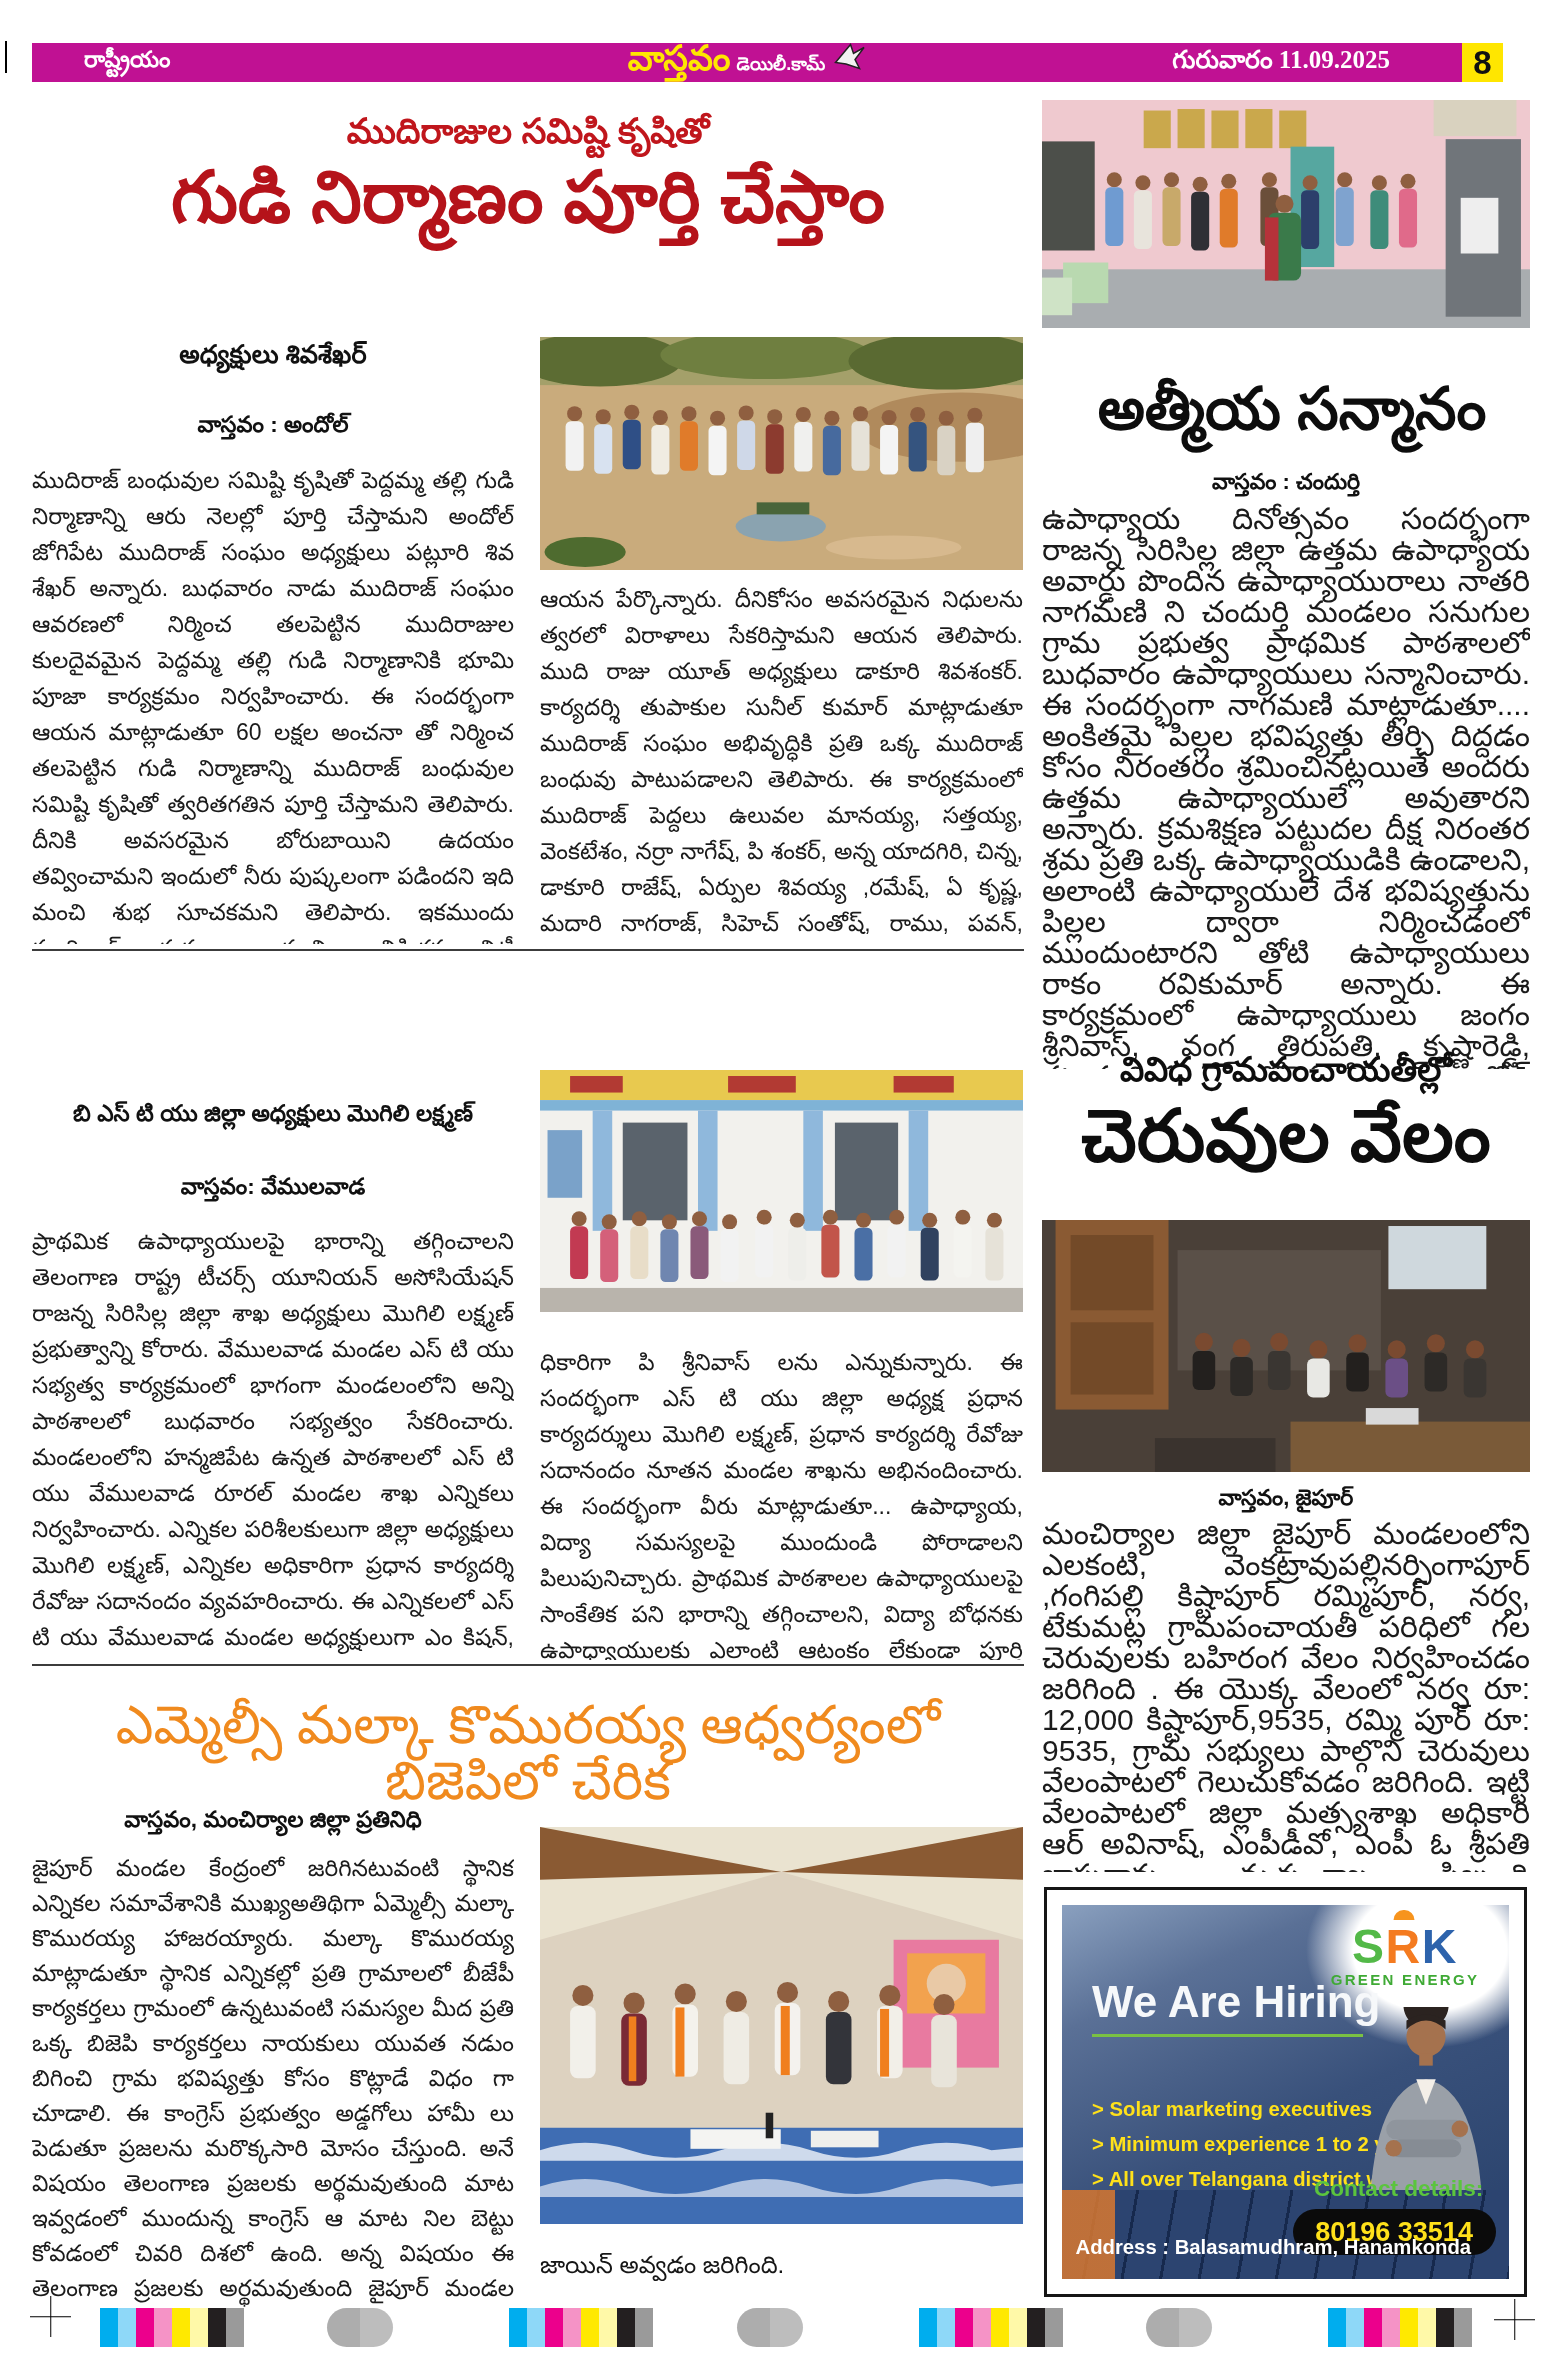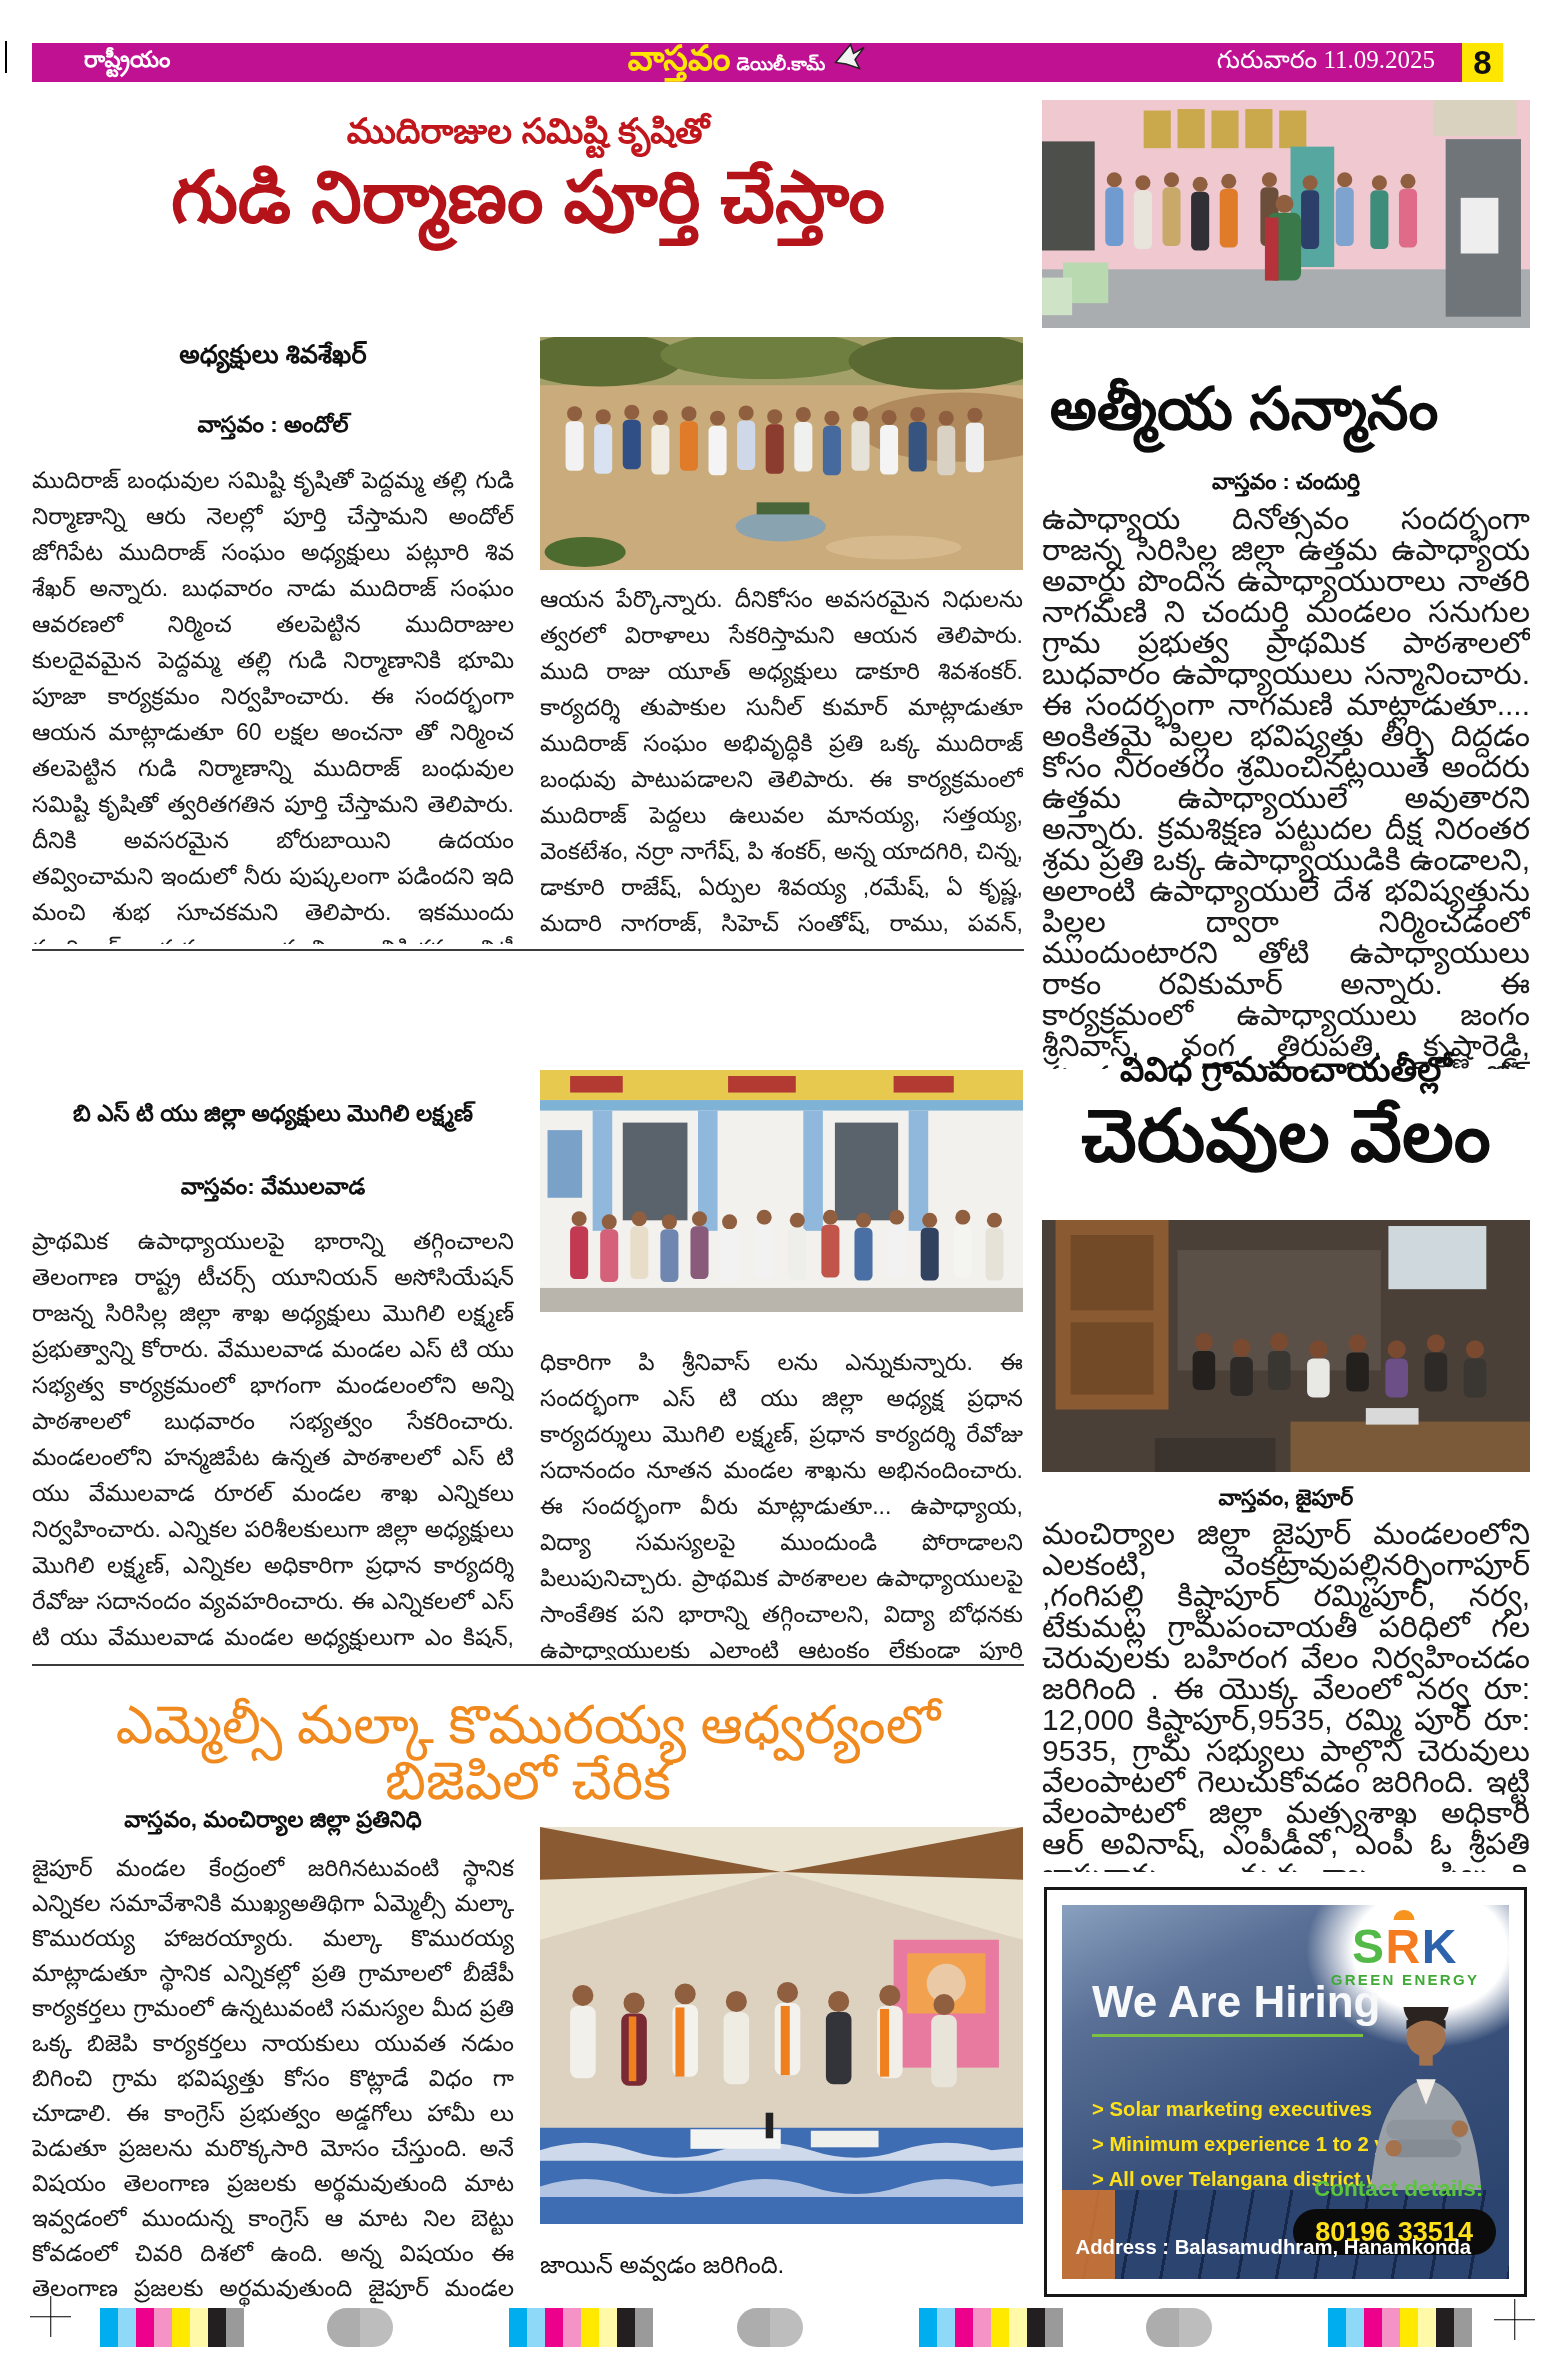--- a/index.html
+++ b/index.html
@@ -9,21 +9,21 @@
   .c{text-align:center;}
   .j{text-align:justify;}
 
   
   .mast-bar{left:32px;top:43px;width:1430px;height:39px;background:#c01193;color:#fff;
             display:flex;align-items:center;}
   .mast-section{margin-left:52px;font-size:22.6px;font-weight:bold;}
   .mast-brand{position:absolute;left:50%;transform:translateX(-50%);display:flex;align-items:baseline;gap:6px;}
   .brand-name{color:#ffe600;font-size:35px;font-weight:bold;}
   .brand-suffix{color:#ffffff;font-size:18px;font-weight:bold;}
-  .mast-date{margin-left:auto;margin-right:27px;font-size:25px;font-weight:normal;
+  .mast-date{margin-left:auto;margin-right:72px;font-size:25px;font-weight:bold;
              font-family:"Liberation Serif",serif;}
   .page-box{left:1462px;top:43px;width:41px;height:39px;background:#ffe600;color:#111;
             font-size:33px;font-weight:bold;display:flex;align-items:center;justify-content:center;}
   .edge-tick{left:4.5px;top:41px;width:2.3px;height:32px;background:#000;}
 
   
   .kicker-red{left:32px;top:111px;width:992px;font-size:35px;font-weight:bold;color:#c0161c;}
   .headline-red{left:32px;top:160px;width:992px;font-size:72px;line-height:1.05;font-weight:bold;color:#b5131a;}
   .byline{font-size:25.6px;font-weight:bold;color:#111;}
   .dateline{font-size:22.6px;font-weight:bold;color:#111;}
@@ -171,21 +171,21 @@
         <use href="#fig2" x="390" y="96" style="color:#7fa3cf"></use>
       <use href="#fig2" x="436" y="100" style="color:#3e8c7a"></use>
         <use href="#fig2" x="474" y="98" style="color:#e06a8a"></use>
       <circle cx="322" cy="138" r="12" fill="#8f5f40"></circle>
       <rect x="300" y="150" width="44" height="90" rx="10" fill="#3a7a4a"></rect>
       <rect x="296" y="156" width="18" height="84" fill="#b5323a"></rect>
       <rect x="28" y="216" width="60" height="54" fill="#b9d9b0"></rect>
       <rect x="0" y="236" width="40" height="50" fill="#cfe3c6"></rect>
     </svg>
   </div>
-  <div class="abs c headline-black" style="left:1000px;top:379px;width:488px;">అత్మీయ సన్మానం</div>
+  <div class="abs c headline-black" style="left:1048px;top:379px;width:488px;">అత్మీయ సన్మానం</div>
   <div class="abs c dateline" style="left:1042px;top:469px;width:488px;font-size:22px;">వాస్తవం : చందుర్తి</div>
   <div class="abs j body-text-sm" style="left:1042px;top:503px;width:488px;height:566px;">ఉపాధ్యాయ దినోత్సవం సందర్భంగా రాజన్న సిరిసిల్ల జిల్లా ఉత్తమ ఉపాధ్యాయ అవార్డు పొందిన ఉపాధ్యాయురాలు నాతరి నాగమణి ని చందుర్తి మండలం సనుగుల గ్రామ ప్రభుత్వ ప్రాథమిక పాఠశాలలో బుధవారం ఉపాధ్యాయులు సన్మానించారు. ఈ సందర్భంగా నాగమణి మాట్లాడుతూ.... అంకితమై పిల్లల భవిష్యత్తు తీర్చి దిద్దడం కోసం నిరంతరం శ్రమించినట్లయితే అందరు ఉత్తమ ఉపాధ్యాయులే అవుతారని అన్నారు. క్రమశిక్షణ పట్టుదల దీక్ష నిరంతర శ్రమ ప్రతి ఒక్క ఉపాధ్యాయుడికి ఉండాలని, అలాంటి ఉపాధ్యాయులే దేశ భవిష్యత్తును పిల్లల ద్వారా నిర్మించడంలో ముందుంటారని తోటి ఉపాధ్యాయులు రాకం రవికుమార్ అన్నారు. ఈ కార్యక్రమంలో ఉపాధ్యాయులు జంగం శ్రీనివాస్, వంగ తిరుపతి, కృష్ణారెడ్డి, కటుకూరి ముఖేష్, కోరెపు శ్రీనివాస్, బానోత్ రాజు, కొత్తపల్లి శ్రీధర్, మాదవి, నవ్య, ఉపాధ్యాయులు పాల్గొన్నారు.</div>
 
   <div class="abs rule" style="left:32px;top:949px;width:992px;"></div>
   <div class="abs c byline" style="left:32px;top:1100px;width:482px;font-size:23px;">బి ఎస్ టి యు జిల్లా అధ్యక్షులు మొగిలి లక్ష్మణ్</div>
   <div class="abs c dateline" style="left:32px;top:1174px;width:482px;">వాస్తవం: వేములవాడ</div>
 
   <div class="abs photo" style="left:540px;top:1070px;width:483px;height:242px;">
     <svg viewBox="0 0 642 322" preserveAspectRatio="none">
       <defs>

